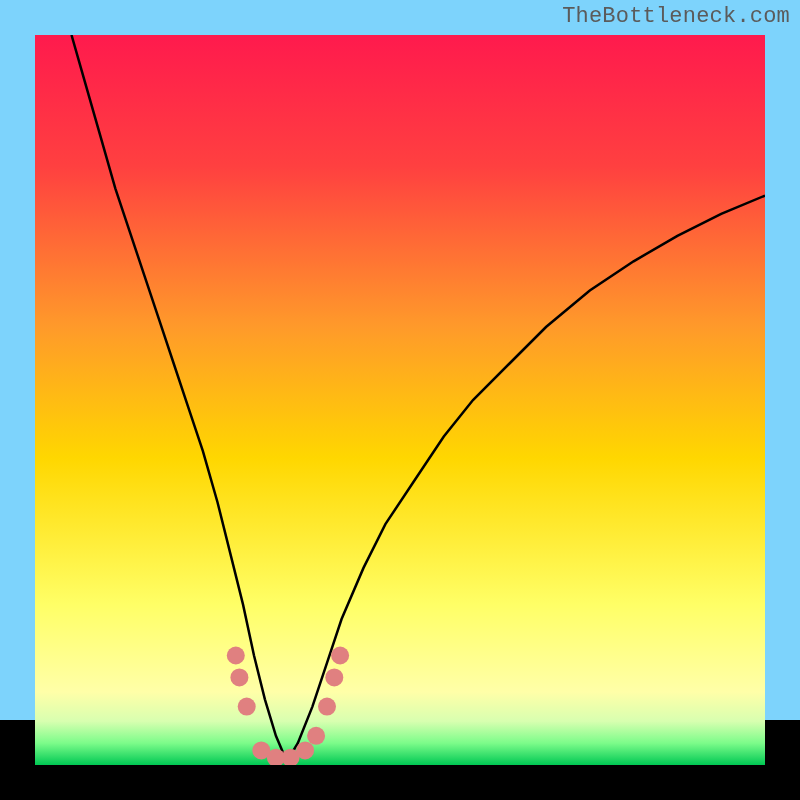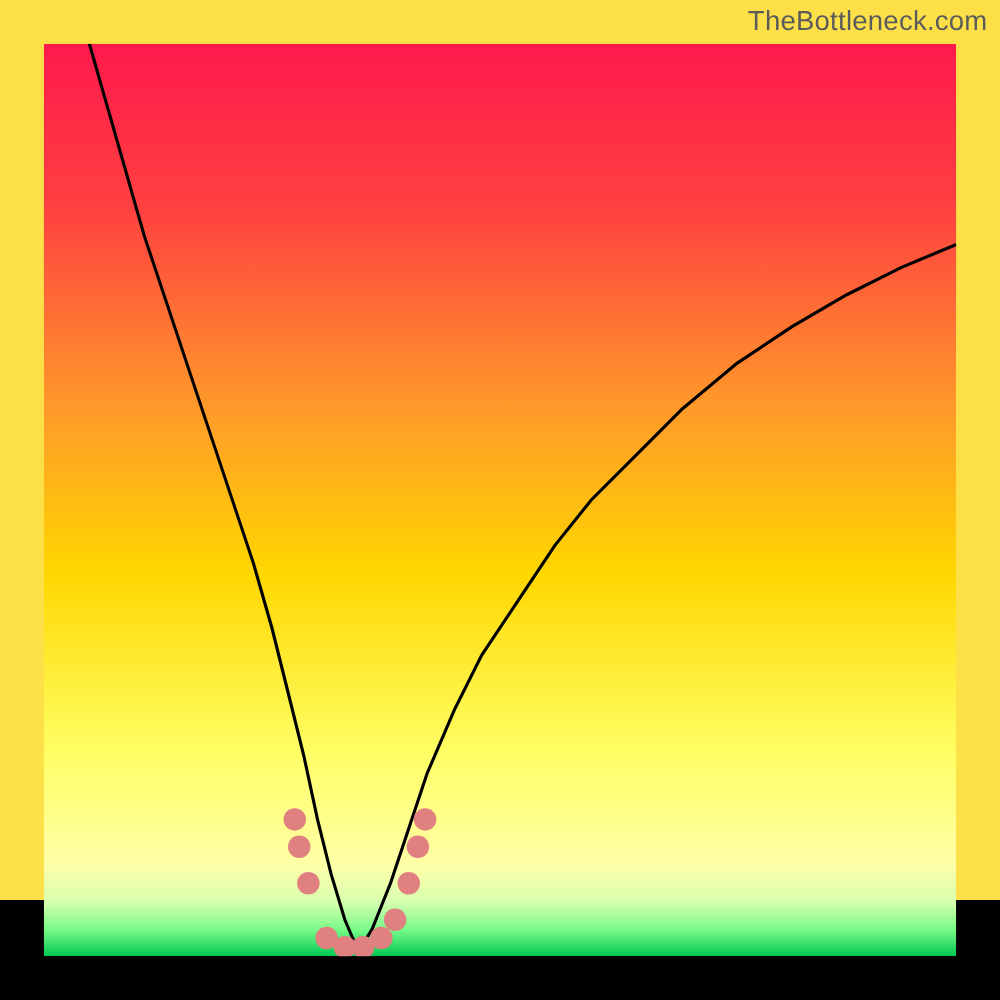--- a/index.html
+++ b/index.html
@@ -7,21 +7,22 @@
     padding: 0;
     width: 800px;
     height: 800px;
     background: #000;
     font-family: Arial, Helvetica, sans-serif;
   }
   .frame {
     position: relative;
     width: 800px;
     height: 720px;
-    background: #fde047;
+    background: #7dd3fc;
+    font-family: Liberation Mono, monospace;
   }
   .watermark {
     position: absolute;
     top: 4px;
     right: 10px;
     color: #5b5b5b;
     font-size: 22px;
     font-weight: 500;
     letter-spacing: 0.2px;
   }

